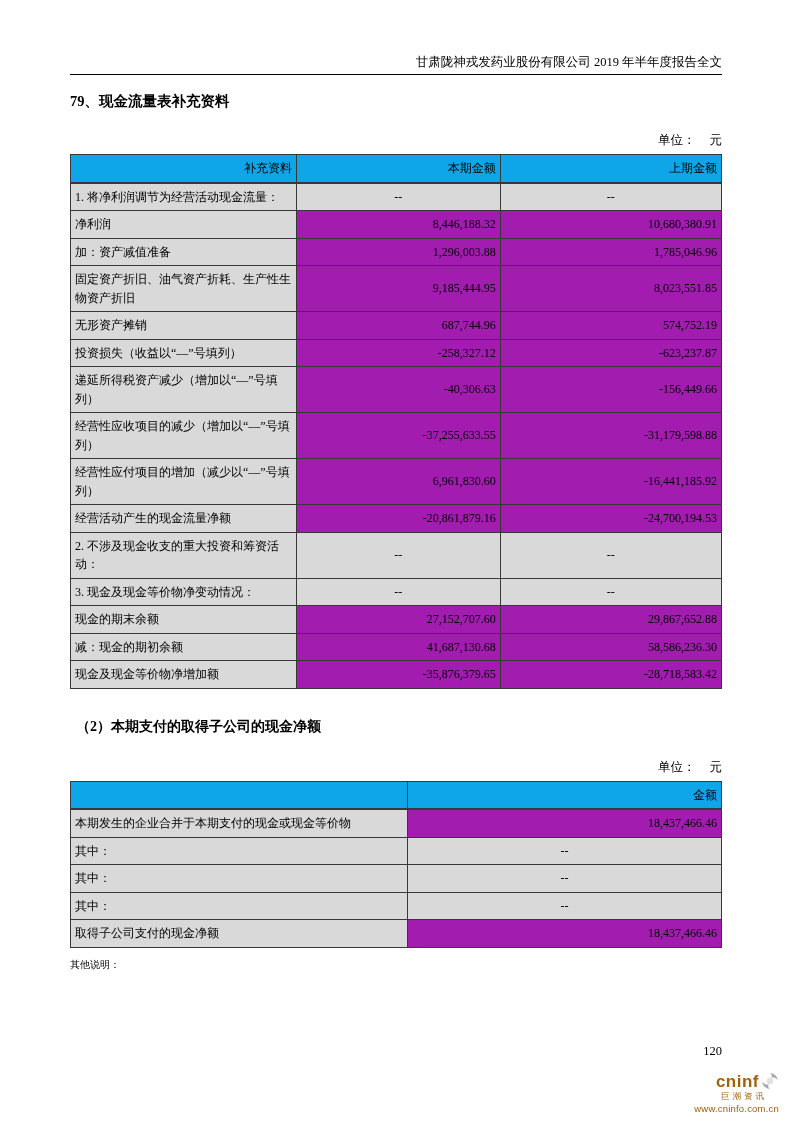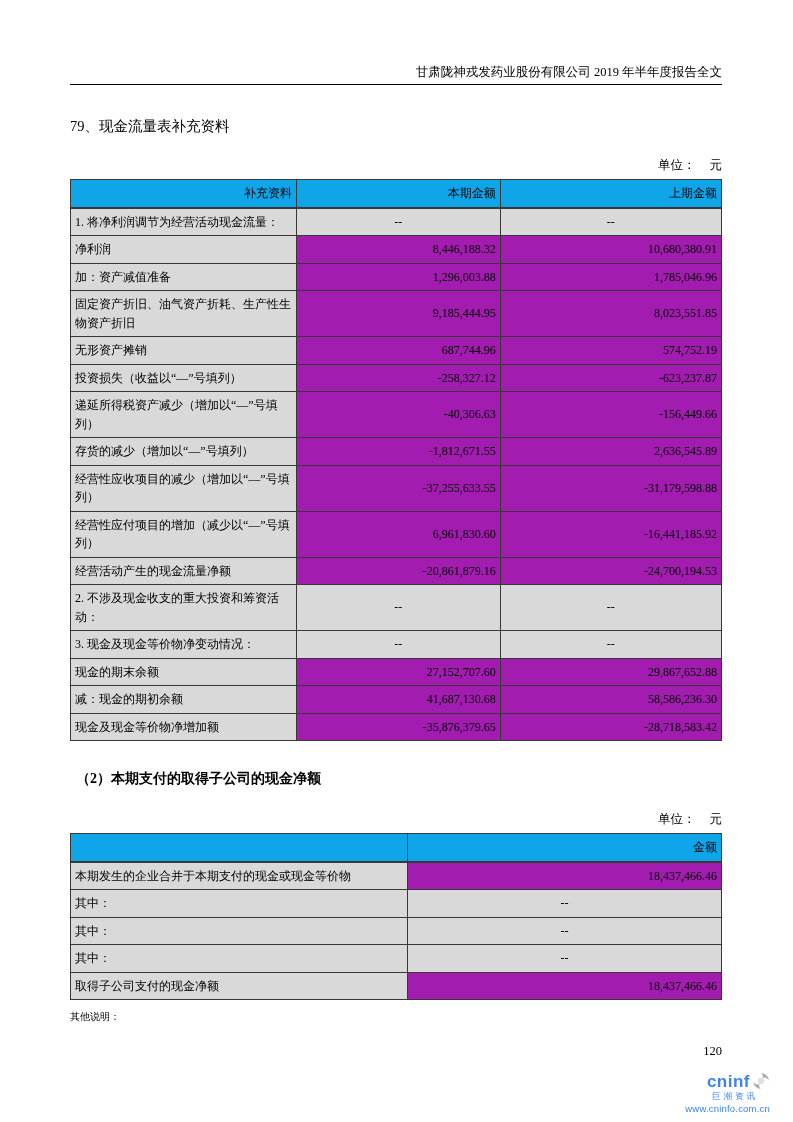--- a/index.html
+++ b/index.html
@@ -2,35 +2,35 @@
 <html><head>
 <meta charset="utf-8">
 <style>
   * { margin:0; padding:0; box-sizing:border-box; }
   html,body { background:#ffffff; }
   body { font-family:"Liberation Serif","DejaVu Serif",serif; color:#000; }
   .page {
     position:relative;
     width:793px; height:1122px;
     background:#fff;
-    padding:10px 71px 0 70px;
+    padding:0 71px 0 70px;
     overflow:hidden;
   }
   .doc-header {
     padding-top:54px;
     padding-bottom:4px;
     text-align:right;
     font-size:12.5px;
     line-height:16px;
     border-bottom:1.5px solid #000;
   }
   .h-level1 {
-    margin-top:32px;
+    margin-top:17px;
     font-size:14.5px;
-    font-weight:normal;
+    font-weight:bold;
   }
   .h-level2 {
     margin-top:29px;
     margin-left:6px;
     font-size:14px;
     font-weight:bold;
   }
   .unit-line {
     margin-top:21px;
     margin-bottom:5px;
@@ -77,24 +77,24 @@
     font-size:10px;
   }
   .page-number {
     position:absolute;
     right:71px;
     bottom:63px;
     font-size:12.5px;
   }
   .cninfo-logo {
     position:absolute;
-    right:23px;
+    right:14px;
     bottom:9px;
     text-align:right;
-    color:#3b82f6;
+    color:#a16207;
     font-family:"Liberation Sans","DejaVu Sans",sans-serif;
     line-height:1;
   }
   .logo-top { display:flex; align-items:center; justify-content:flex-end; gap:2px; }
   .logo-brand {
     font-size:17px;
     font-weight:bold;
     letter-spacing:0.5px;
   }
   .logo-swirl { width:18px; height:18px; }
@@ -168,25 +168,20 @@
           <td class="label-cell">投资损失（收益以“—”号填列）</td>
           <td class="num-cell">-258,327.12</td>
           <td class="num-cell">-623,237.87</td>
         </tr>
         <tr>
           <td class="label-cell">递延所得税资产减少（增加以“—”号填列）</td>
           <td class="num-cell">-40,306.63</td>
           <td class="num-cell">-156,449.66</td>
         </tr>
         <tr>
-          <td class="label-cell">存货的减少（增加以“—”号填列）</td>
-          <td class="num-cell">-1,812,671.55</td>
-          <td class="num-cell">2,636,545.89</td>
-        </tr>
-        <tr>
           <td class="label-cell">经营性应收项目的减少（增加以“—”号填列）</td>
           <td class="num-cell">-37,255,633.55</td>
           <td class="num-cell">-31,179,598.88</td>
         </tr>
         <tr>
           <td class="label-cell">经营性应付项目的增加（减少以“—”号填列）</td>
           <td class="num-cell">6,961,830.60</td>
           <td class="num-cell">-16,441,185.92</td>
         </tr>
         <tr>

